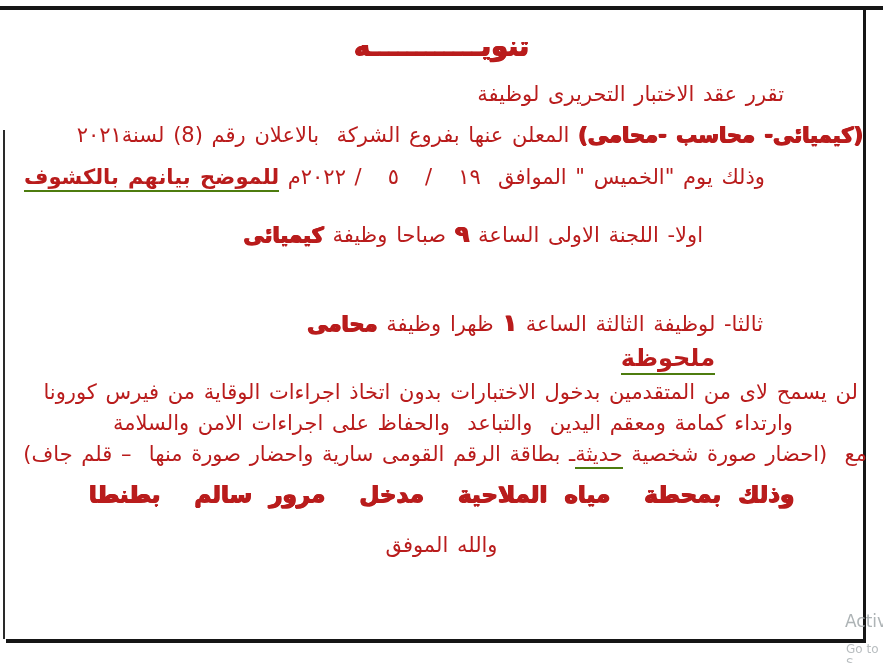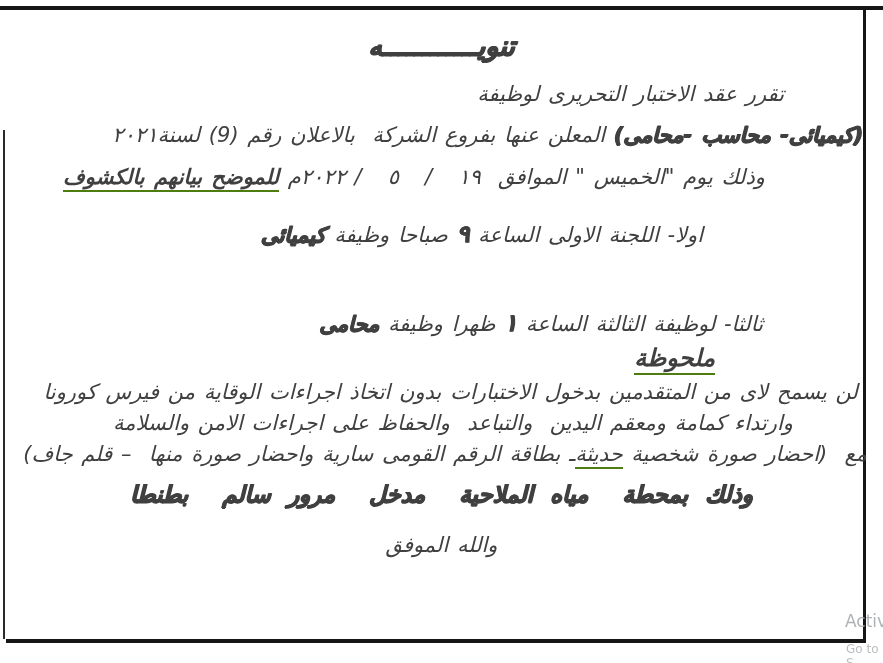--- a/index.html
+++ b/index.html
@@ -10,24 +10,23 @@
     overflow:hidden;
     font-family:"DejaVu Sans", sans-serif;
     color:#151515;
   }
   .b{position:absolute;background:#161616;}
   .line{
     position:absolute;
     direction:rtl;
     white-space:pre-wrap;
     font-size:21px;
-    color:#404040;
+    color:#b91c1c;
     text-align:right;
     word-spacing:2px;
-    font-style:italic;
   }
   .center{left:0;width:100%;text-align:center;}
   .heavy{
     font-weight:bold;
     text-shadow:0.8px 0 0 currentColor,-0.6px 0 0 currentColor,0 0.6px 0 currentColor;
     letter-spacing:0.5px;
   }
   .bold{font-weight:bold;}
   .bignum{
     font-weight:bold;font-size:24px;
@@ -64,21 +63,21 @@
 <div class="page">
 
   <div class="b" style="left:0;top:6px;width:883px;height:4px;"></div>
   <div class="b" style="left:863px;top:6px;width:3px;height:637px;"></div>
   <div class="b" style="left:6px;top:639px;width:860px;height:4px;"></div>
   <div class="b" style="left:3px;top:130px;width:2px;height:509px;background:#2a2a2a;"></div>
 
   <div class="line center title heavy">تنويــــــــــــه</div>
   <div class="line intro">تقرر عقد الاختبار التحريرى لوظيفة</div>
 
-  <div class="line jobs"><span class="heavy">(كيميائى- محاسب -محامى)</span><span> المعلن عنها بفروع الشركة  بالاعلان رقم (9) لسنة٢٠٢١</span></div>
+  <div class="line jobs"><span class="heavy">(كيميائى- محاسب -محامى)</span><span> المعلن عنها بفروع الشركة  بالاعلان رقم (8) لسنة٢٠٢١</span></div>
 
   <div class="line date"><span>وذلك يوم "الخميس " الموافق  ١٩   /   ٥   / ٢٠٢٢م </span><span class="ul bold">للموضح بيانهم بالكشوف</span></div>
 
   <div class="line sched1"><span>اولا- اللجنة الاولى الساعة </span><span class="bignum">٩</span><span> صباحا وظيفة </span><span class="heavy">كيميائى</span></div>
 
 
   <div class="line sched3"><span>ثالثا- لوظيفة الثالثة الساعة </span><span class="bignum">١</span><span> ظهرا وظيفة </span><span class="heavy">محامى</span></div>
 
   <div class="line noteh"><span class="ul bold">ملحوظة</span></div>
   <div class="line note1">لن يسمح لاى من المتقدمين بدخول الاختبارات بدون اتخاذ اجراءات الوقاية من فيرس كورونا</div>

